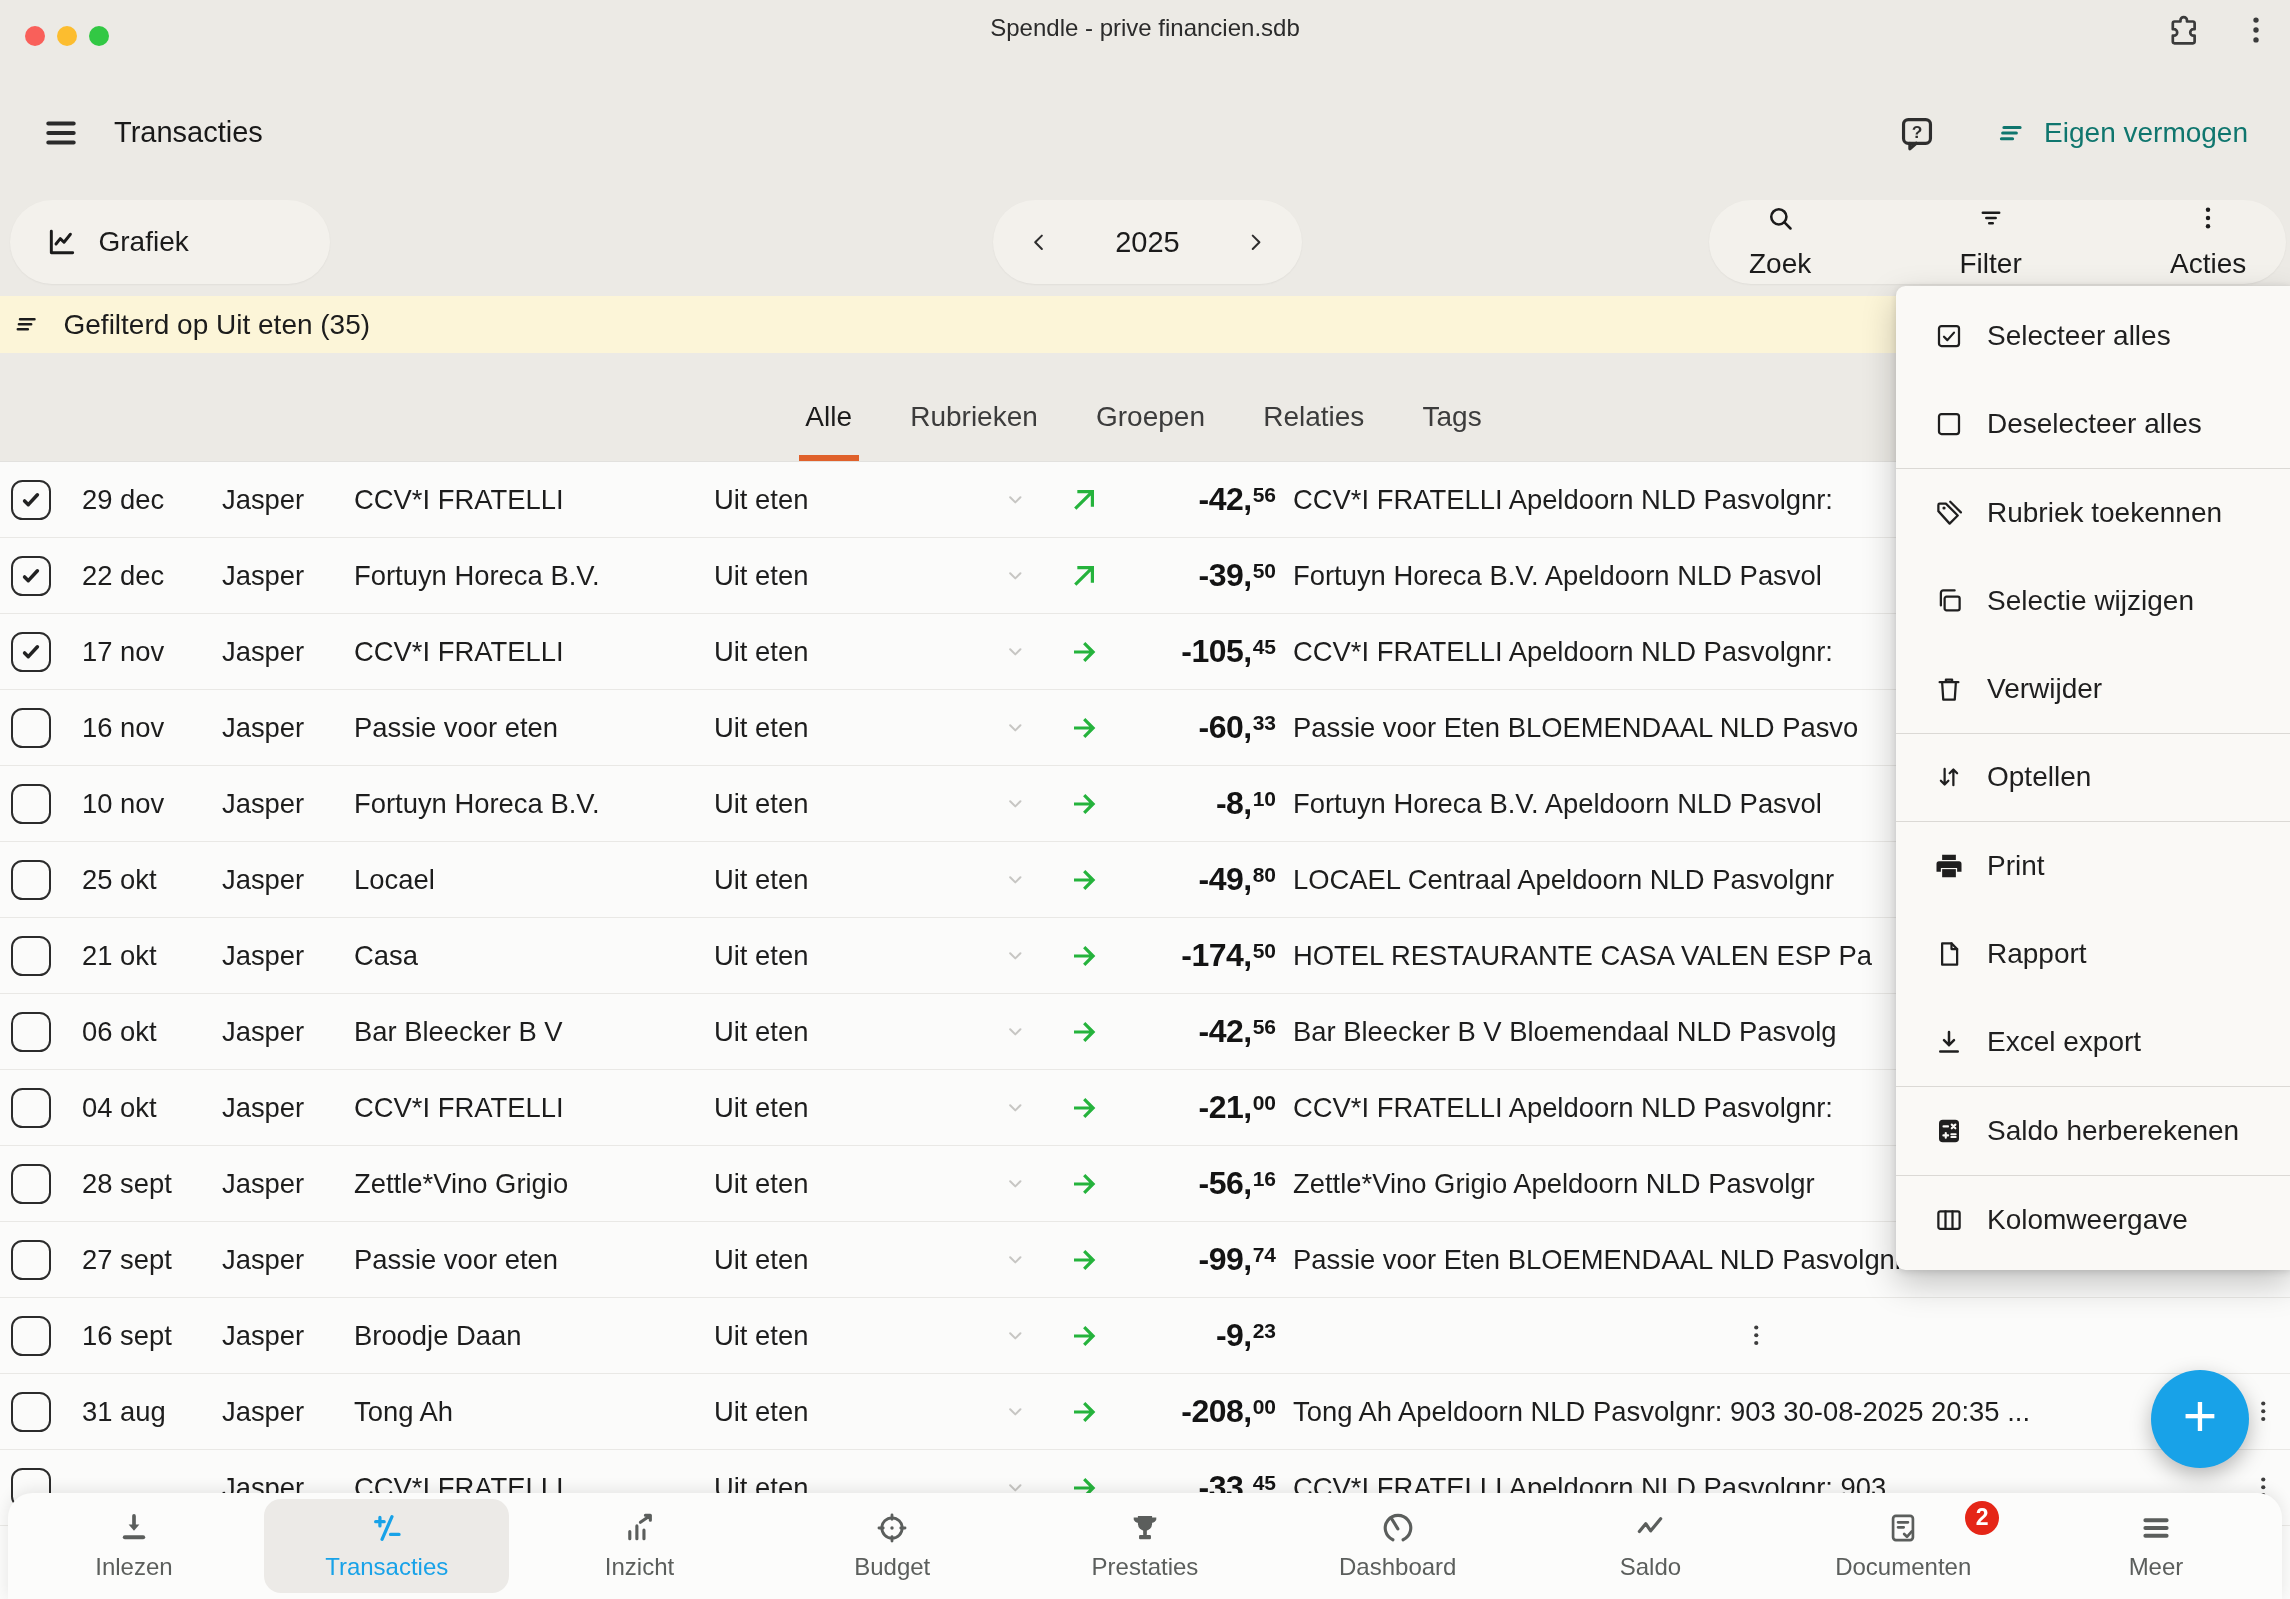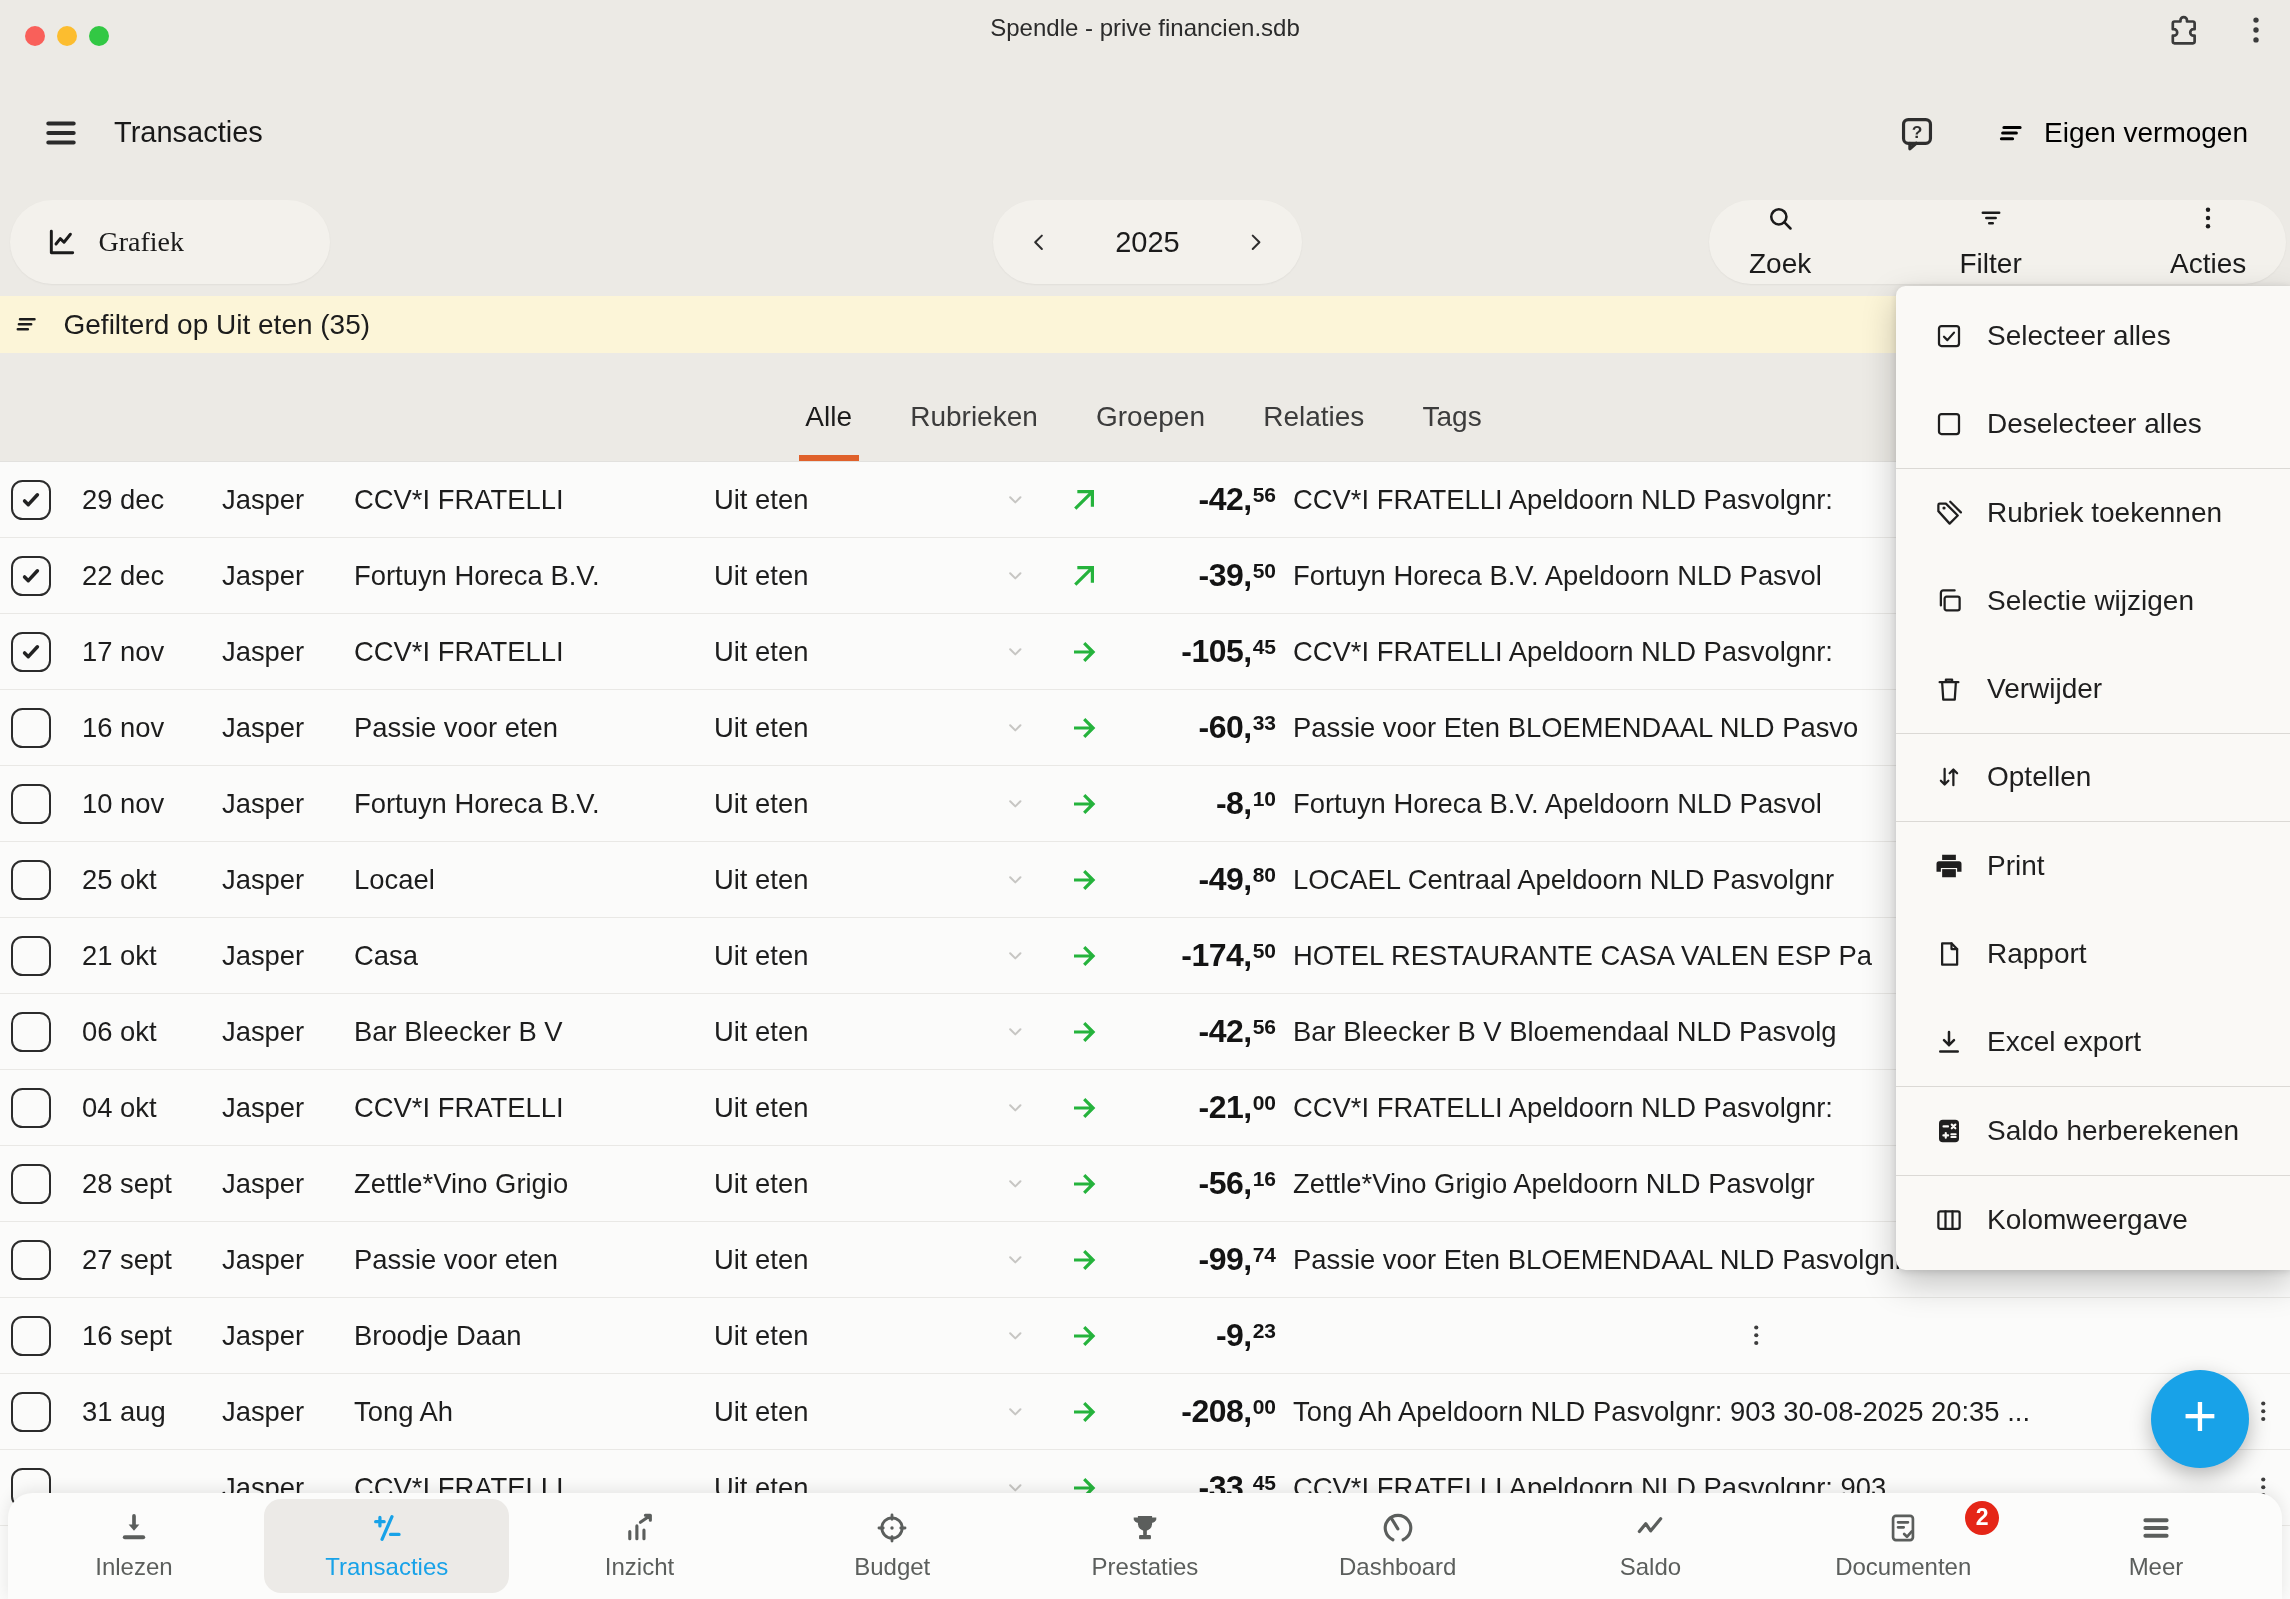--- a/index.html
+++ b/index.html
@@ -19,28 +19,28 @@
   .win-title{position:absolute;left:0;right:0;top:0;height:55px;display:flex;align-items:center;justify-content:center;font-size:24px;color:#2b2b2b;}
   .titlebar-right{position:absolute;right:17px;top:13.2px;display:flex;gap:38px;align-items:center;color:#3b3b3b;}
   .titlebar-right .icon{width:34px;height:34px;cursor:pointer;}
 
   
   .app-header{position:absolute;top:87px;left:0;right:0;height:91px;display:flex;align-items:center;}
   .burger{width:38px;height:38px;margin-left:42px;color:#2a2a2a;cursor:pointer;}
   .page-title{margin-left:34px;font-size:29px;font-weight:500;color:#191919;}
   .header-right{margin-left:auto;display:flex;align-items:center;gap:61px;margin-right:42px;}
   .help{width:38px;height:38px;color:#2e2e2e;cursor:pointer;}
-  .account{display:flex;align-items:center;gap:17px;font-size:28px;color:#000000;cursor:pointer;}
+  .account{display:flex;align-items:center;gap:17px;font-size:28px;color:#0f766e;cursor:pointer;}
   .account .icon{width:30px;height:30px;}
 
   
   .pill{position:absolute;top:200px;height:84px;background:#f3f1ec;border:none;
     border-radius:43px;display:flex;align-items:center;font-size:28px;color:#1b1b1b;
     box-shadow:0 0.9px 1.9px rgba(0,0,0,0.05);box-sizing:border-box;}
-  .pill.graph{left:9.5px;width:320px;gap:21px;padding-left:36px;cursor:pointer;font-family:Liberation Serif, serif;}
+  .pill.graph{left:9.5px;width:320px;gap:21px;padding-left:36px;cursor:pointer;}
   .pill.graph .icon{width:32px;height:32px;}
   .pill.yearnav{left:993px;width:309px;justify-content:space-between;padding:0 34px;}
   .chevbtn{width:24.6px;height:24.6px;color:#2e2e2e;cursor:pointer;}
   .year{font-size:29px;}
   .pill.rightpill{left:1709px;right:3.8px;justify-content:space-between;padding:0 40px;}
   .tbtn{display:flex;align-items:center;gap:16px;cursor:pointer;flex-direction:column;}
   .tbtn .icon{width:28px;height:28px;}
 
   
   .banner{position:absolute;top:296px;left:0;right:0;height:57px;background:var(--banner);

